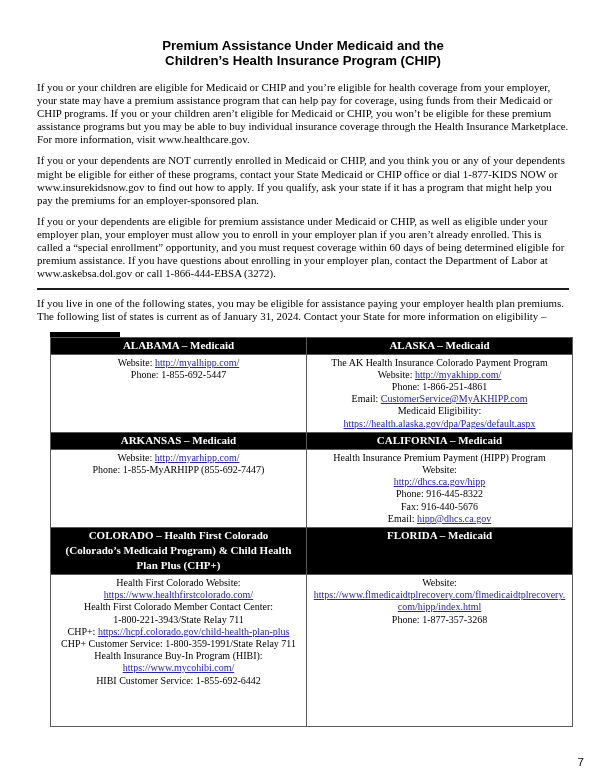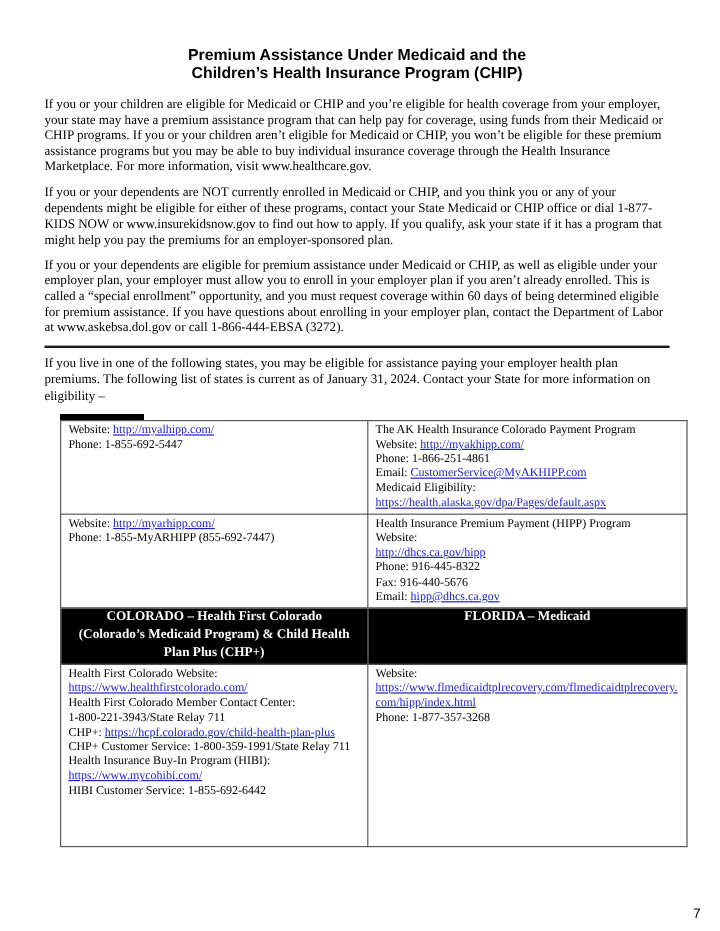--- a/index.html
+++ b/index.html
@@ -4,21 +4,21 @@
 <style>
   html, body { margin:0; padding:0; }
   body {
     width:600px; height:776px;
     background:#ffffff;
     position:relative;
     overflow:hidden;
     font-family:"Liberation Serif", serif;
     color:#000;
   }
-  .content { padding:38px 42px 0 37px; box-sizing:border-box; }
+  .content { padding:38px 31px 0 37px; box-sizing:border-box; }
   .doc-title {
     font-family:"Liberation Sans", sans-serif;
     font-size:13.2px; font-weight:700;
     text-align:center; line-height:15px;
     margin:0 0 13px 0;
   }
   .para { font-size:10.9px; line-height:13.1px; margin:0 0 8px 0; }
   .b { font-weight:400; }
   .rule { border:0; border-top:2px solid #1c1c1c; margin:5px 0 7px 0; }
   .states-intro { font-weight:700; margin-bottom:8px; }
@@ -30,21 +30,21 @@
   table.states th, table.states td { border:1px solid #5a5a5a; }
   table.states th {
     background:#000; color:#fff;
     font-size:11px; font-weight:700; line-height:15px;
     padding:0 4px 1px 4px; text-align:center; vertical-align:top;
   }
   table.states td {
     font-size:10px; line-height:12.2px;
     padding:2px 6px; vertical-align:top;
   }
-  .line { min-height:12.2px; }
+  .line { min-height:12.2px;text-align:center; }
   .link { color:#2222c2; text-decoration:underline; overflow-wrap:anywhere; }
   tr.body-0 { height:74px; }
   tr.body-1 { height:76px; }
   tr.body-2 { height:152px; }
   .page-num {
     position:absolute; right:16px; bottom:8px;
     font-family:"Liberation Sans", sans-serif; font-size:11.5px;
   }
 </style>
 </head>
@@ -67,33 +67,49 @@
   <p id="states-intro" class="para states-intro"><span class="b">If you live in one of the following states, you may be eligible for assistance paying your employer health plan premiums.  The following list of states is current as of January 31, 2024.  Contact your State for more information on eligibility –</span></p>
 
   <div class="tbl-area">
     <div class="tbl-tab"></div>
     <table class="states">
       <colgroup>
           <col class="c0">
           <col class="c1">
         </colgroup>
       <tbody id="states-tbody">
+          <tr>
+            <th>
+              <div>ALABAMA – Medicaid</div>
+            </th>
+            <th>
+              <div>ALASKA – Medicaid</div>
+            </th>
+          </tr>
           <tr class="body-0">
             <td>
               <div class="line"><span>Website: </span><span class="link">http://myalhipp.com/</span></div>
               <div class="line"><span>Phone: 1-855-692-5447</span></div>
             </td>
             <td>
               <div class="line"><span>The AK Health Insurance Colorado Payment Program</span></div>
               <div class="line"><span>Website: </span><span class="link">http://myakhipp.com/</span></div>
               <div class="line"><span>Phone: 1-866-251-4861</span></div>
               <div class="line"><span>Email: </span><span class="link">CustomerService@MyAKHIPP.com</span></div>
               <div class="line"><span>Medicaid Eligibility:</span></div>
               <div class="line"><span class="link">https://health.alaska.gov/dpa/Pages/default.aspx</span></div>
             </td>
+          </tr>
+          <tr>
+            <th>
+              <div>ARKANSAS – Medicaid</div>
+            </th>
+            <th>
+              <div>CALIFORNIA – Medicaid</div>
+            </th>
           </tr>
           <tr class="body-1">
             <td>
               <div class="line"><span>Website: </span><span class="link">http://myarhipp.com/</span></div>
               <div class="line"><span>Phone: 1-855-MyARHIPP (855-692-7447)</span></div>
             </td>
             <td>
               <div class="line"><span>Health Insurance Premium Payment (HIPP) Program</span></div>
               <div class="line"><span>Website:</span></div>
               <div class="line"><span class="link">http://dhcs.ca.gov/hipp</span></div>

